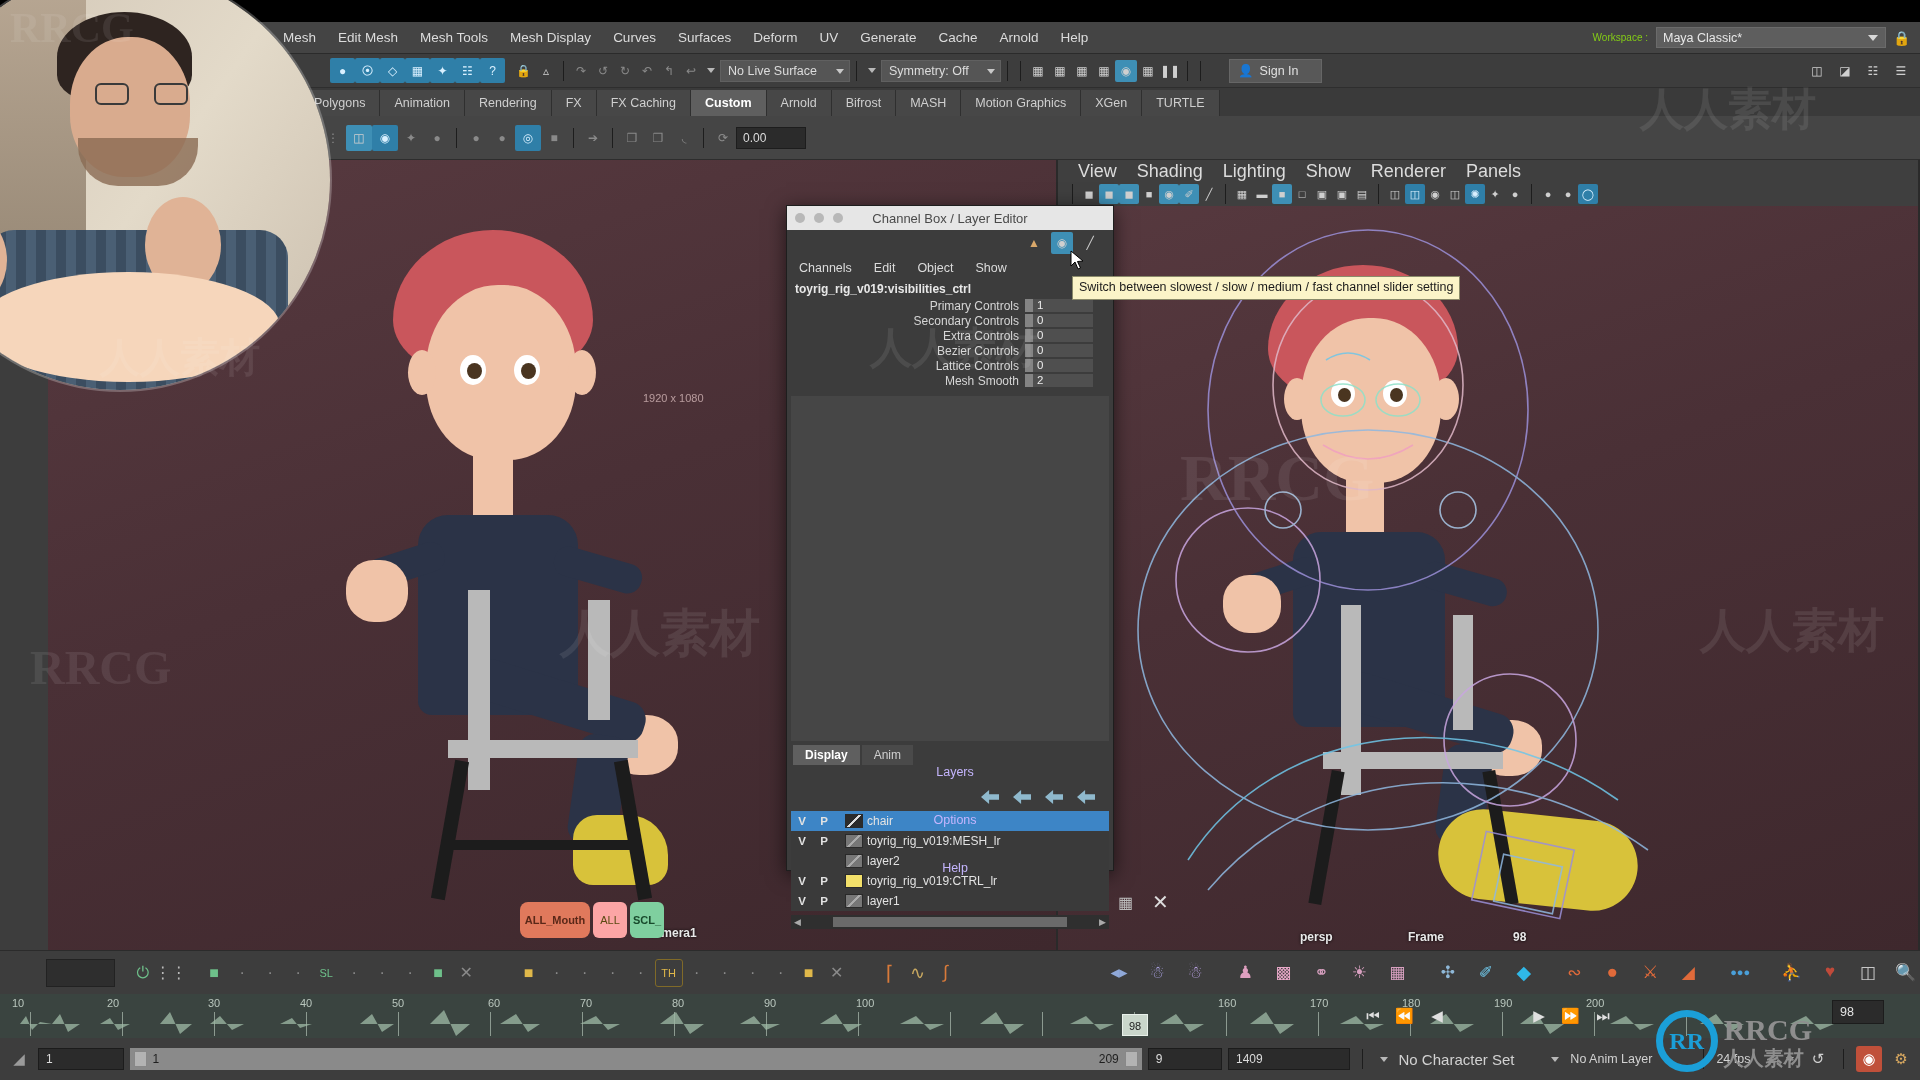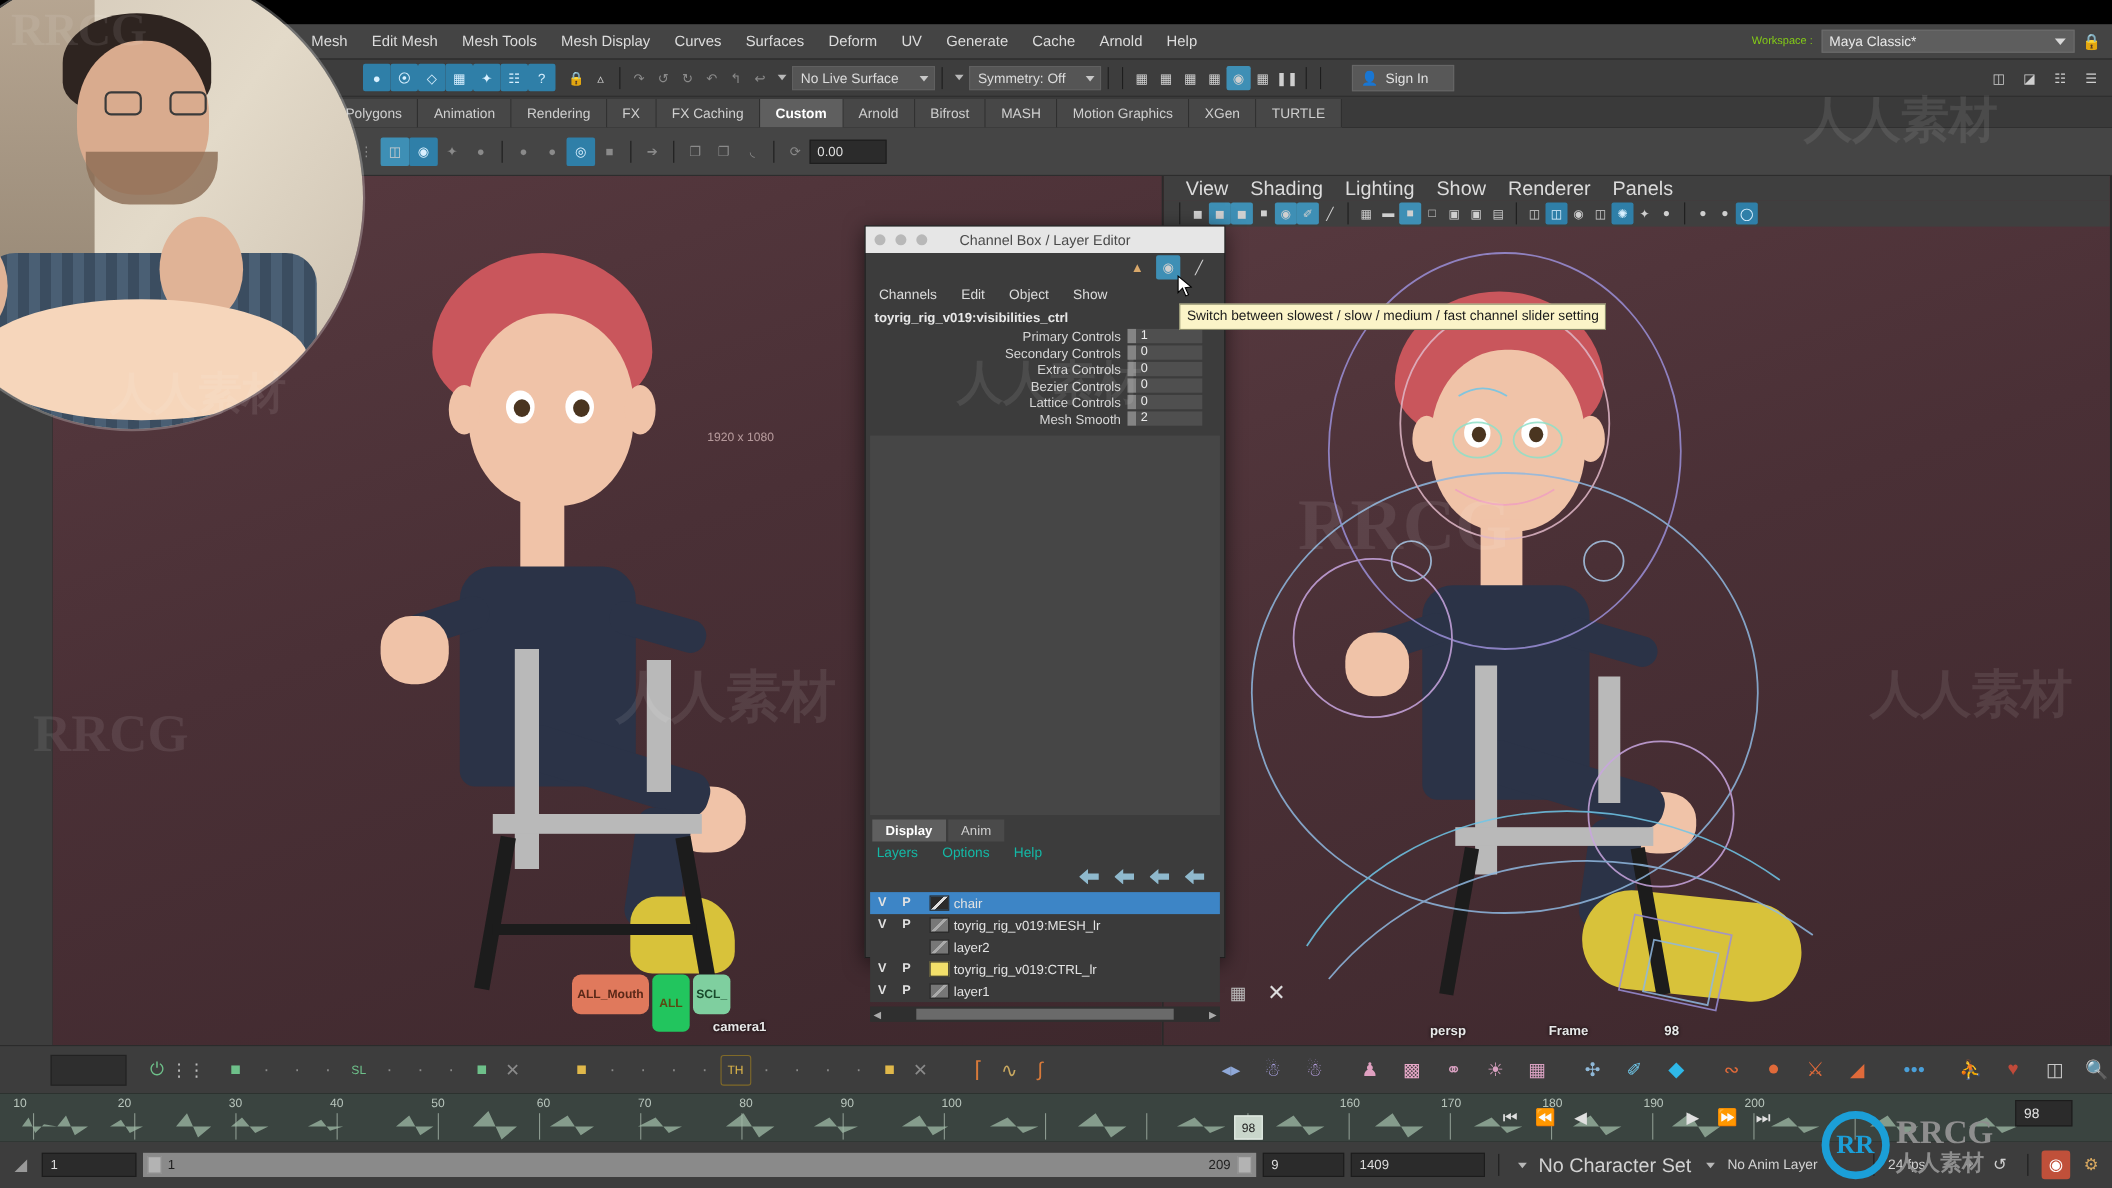--- a/index.html
+++ b/index.html
@@ -95,21 +95,21 @@
   .attrslide { width:8px; height:13px; background:#848484; flex:none; }
   .attrval { width:60px; height:13px; background:#4f4f4f; color:#ececec; padding-left:4px;
              font-size:11.5px; line-height:13px; flex:none; }
   #chanblank { background:#464646; margin:8px 4px 0 4px; height:345px; }
 
   
   #layertabs { display:flex; height:20px; margin-top:4px; padding-left:6px; }
   #layertabs .lt { padding:0 12px; height:20px; line-height:20px; font-size:12px; background:#4a4a4a;
                    color:#cfcfcf; margin-right:2px; }
   #layertabs .lt.active { background:#5f5f5f; color:#fff; font-weight:bold; }
-  #layermenu { height:20px; display:flex; align-items:center; gap:22px; padding-left:10px; font-size:12.5px; color:#14b8a6; }
+  #layermenu { height:20px; display:flex; align-items:center; gap:34px; padding-left:10px; font-size:12.5px; color:#c4b5fd;flex-direction:column; }
   #layerbtns { height:24px; display:flex; align-items:center; justify-content:flex-end; gap:14px; padding-right:18px; }
   #layerbtns .lb { width:18px; height:14px; background:#8fb9cd; clip-path:polygon(0 50%,45% 0,45% 30%,100% 30%,100% 70%,45% 70%,45% 100%); }
   #layerlist { margin:2px 4px 0 4px; background:#3a3a3a; }
   .lrow { display:flex; align-items:center; height:20px; font-size:12px; color:#e2e2e2; }
   .lrow.sel { background:#3d85c6; }
   .lrow .v,.lrow .p { width:22px; text-align:center; font-weight:bold; font-size:11.5px; }
   .lrow .sw { width:18px; height:14px; margin:0 4px 0 10px; border:1px solid #2a2a2a;
               background:linear-gradient(135deg,#777 0 45%,#aaa 45% 55%,#777 55% 100%); flex:none; }
   .lrow .sw.yellow { background:#f3e06a; }
   .lrow .sw.dark { background:linear-gradient(135deg,#2b2b2b 0 45%,#ddd 45% 55%,#2b2b2b 55% 100%); }
@@ -322,21 +322,21 @@
     <div class="fig" style="left:395px;top:600px;width:14px;height:140px;background:#1c1c1c;transform:rotate(10deg);"></div>
     <div class="fig" style="left:578px;top:600px;width:14px;height:140px;background:#1c1c1c;transform:rotate(-10deg);"></div>
     <div class="fig" style="left:400px;top:680px;width:185px;height:10px;background:#1c1c1c;"></div>
 
     <div style="position:absolute;left:595px;top:232px;font-size:11px;color:#e3c6c6;opacity:.7;z-index:4">1920 x 1080</div>
 
     <div class="vplabel" style="left:600px;bottom:10px;">camera1</div>
 
     <div style="position:absolute;left:472px;bottom:12px;display:flex;gap:3px;z-index:6">
       <div style="width:70px;height:36px;border-radius:8px;background:#e0795c;display:flex;align-items:center;justify-content:center;font-size:11px;color:#5a2818;font-weight:bold">ALL_Mouth</div>
-      <div style="width:34px;height:52px;border-radius:6px;background:#22c55e;display:flex;align-items:center;justify-content:center;font-size:11px;color:#5a4a12;font-weight:bold">ALL</div>
+      <div style="width:34px;height:36px;border-radius:6px;background:#fca5a5;display:flex;align-items:center;justify-content:center;font-size:11px;color:#5a4a12;font-weight:normal">ALL</div>
       <div style="width:34px;height:36px;border-radius:6px;background:#7fcf9f;display:flex;align-items:center;justify-content:center;font-size:11px;color:#184a2c;font-weight:bold">SCL_</div>
     </div>
   </div>
 
   <div class="viewport">
     <div class="vp-bg"></div>
 
     <div class="vpmenu">
       <div class="mi">View</div>
       <div class="mi">Shading</div>
@@ -694,21 +694,21 @@
   <div class="rangeslider" style="width:1070px">
     <span class="grip"></span>
     <span style="flex:1;padding-left:6px">1</span>
     <span>209</span>
     <span class="grip" style="margin-left:6px"></span>
   </div>
   <div class="field" style="width:78px">9</div>
   <div class="field" style="width:128px">1409</div>
   <div class="sep"></div>
   <div class="minicaret"></div>
-  <div style="width:150px;font-size:18px;color:#d2d2d2">No Character Set</div>
+  <div style="width:150px;font-size:15px;color:#d2d2d2">No Character Set</div>
   <div class="minicaret"></div>
   <div style="width:128px;font-size:12.5px;color:#d2d2d2">No Anim Layer</div>
   <div class="sep"></div>
   <div style="width:62px;font-size:12.5px;color:#d2d2d2">24 fps</div>
   <div class="minicaret"></div>
   <div class="ico">↺</div>
   <div class="sep"></div>
   <div class="ico" style="background:#c0503a;color:#fff;border-radius:3px">◉</div>
   <div class="ico" style="color:#d8a860">⚙</div>
 </div>

